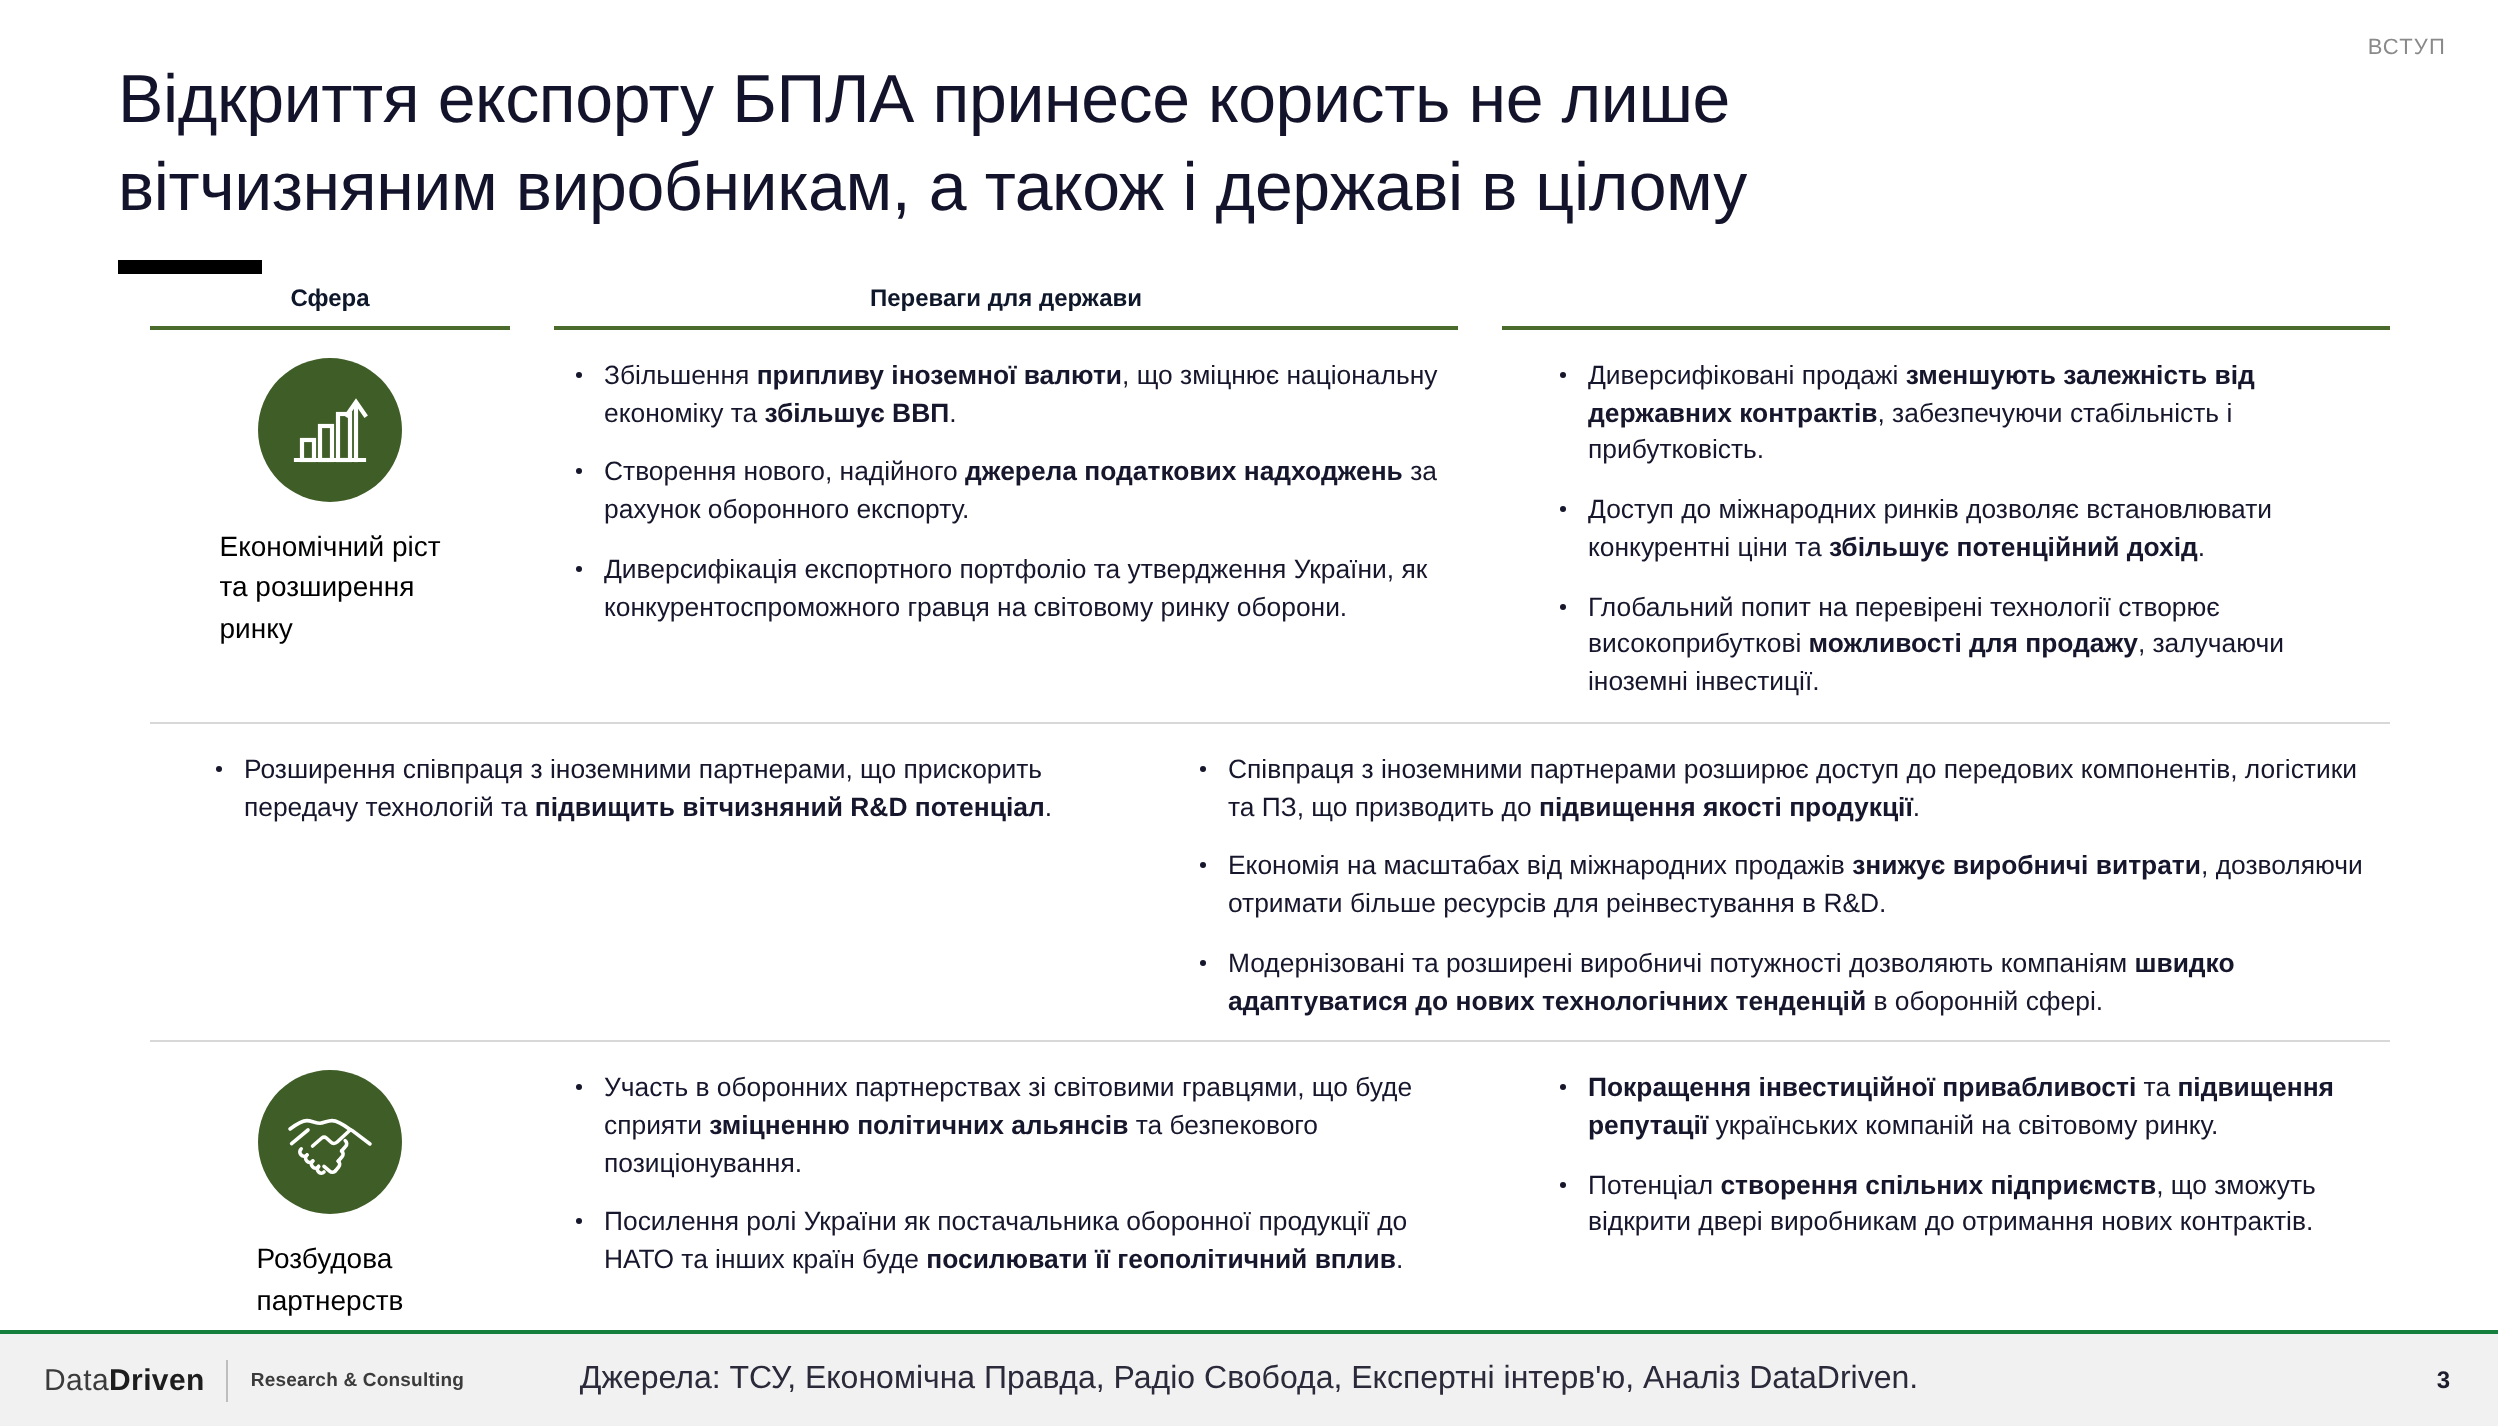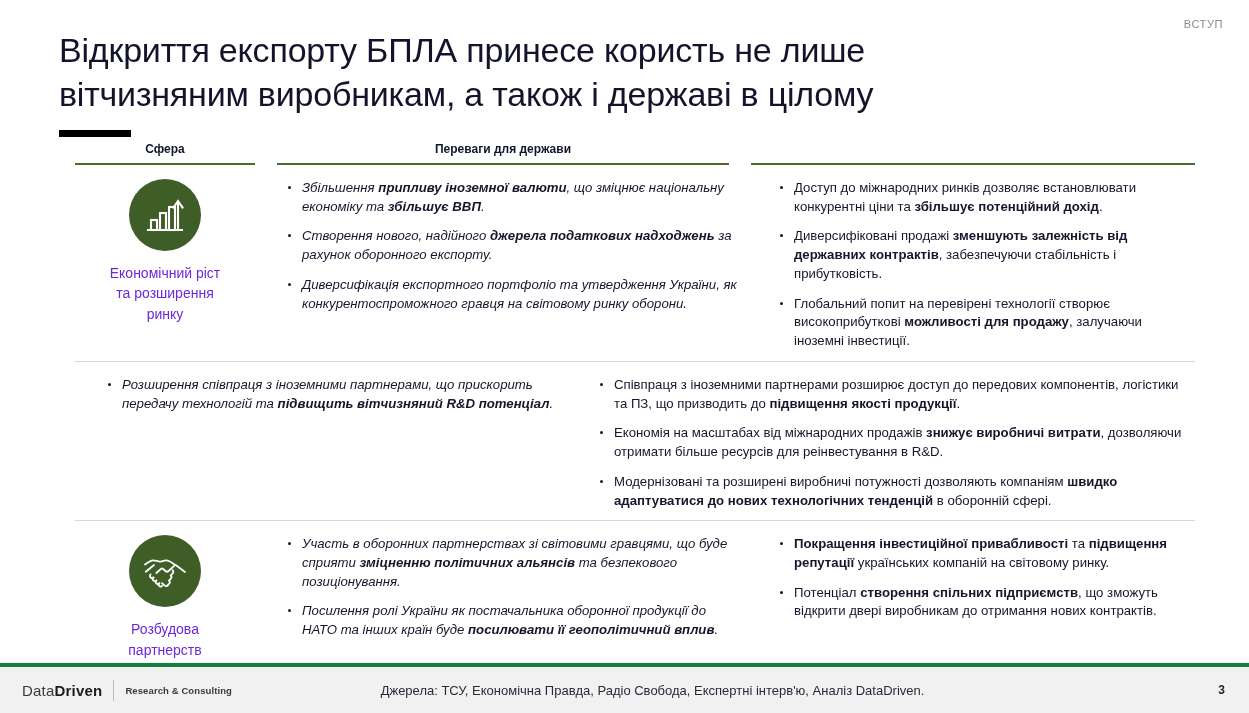--- a/index.html
+++ b/index.html
@@ -104,30 +104,29 @@
     background: #3f5d26;
     display: flex;
     align-items: center;
     justify-content: center;
   }
   .circle svg { display: block; }
   .sphere-label {
     margin-top: 12px;
     font-size: 14px;
     line-height: 1.45;
-    text-align: center;
-    color: #6d28d9;
+    color: #000000;
     white-space: pre-line;
   }
 
   .bullets-cell {
     padding-left: 8px;
     padding-right: 10px;
   }
-  .bullets-cell.state  { width: 452px; flex: 0 0 452px; font-style: italic; }
+  .bullets-cell.state  { width: 452px; flex: 0 0 452px; }
   .bullets-cell.maker  { flex: 1 1 auto; }
 
   ul.bullets {
     margin: 0;
     padding: 0;
     list-style: none;
   }
   ul.bullets li {
     position: relative;
     padding-left: 17px;
@@ -150,21 +149,21 @@
   ul.bullets li b { font-weight: bold; }
 
   
   .footer {
     position: absolute;
     left: 0;
     bottom: 0;
     width: 1249px;
     height: 46px;
     background: #f1f1f1;
-    border-top: 4px solid #15803d;
+    border-top: 2px solid #15803d;
     display: flex;
     align-items: center;
   }
   .brand {
     position: absolute;
     left: 22px;
     display: flex;
     align-items: center;
     gap: 11px;
   }
@@ -182,24 +181,23 @@
   .brand-sub {
     font-size: 9.5px;
     font-weight: bold;
     color: #3b3b3b;
     letter-spacing: 0.1px;
   }
   .sources {
     position: absolute;
     left: 50%;
     transform: translateX(-50%);
-    font-size: 13px;
+    font-size: 16px;
     color: #2a2a3a;
     white-space: nowrap;
-    margin-left: 28px;
   }
   .page-num {
     position: absolute;
     right: 24px;
     font-size: 12px;
     font-weight: bold;
     color: #1d1d2e;
   }
 </style>
 </head>
@@ -251,22 +249,22 @@
         <div class="bullets-cell state">
           <ul class="bullets">
             <li>Збільшення <b>припливу іноземної валюти</b>, що зміцнює національну економіку та <b>збільшує ВВП</b>.</li>
             <li>Створення нового, надійного <b>джерела податкових надходжень</b> за рахунок оборонного експорту.</li>
             <li>Диверсифікація експортного портфоліо та утвердження України, як конкурентоспроможного гравця на світовому ринку оборони.</li>
           </ul>
         </div>
         <div class="col-gap"></div>
         <div class="bullets-cell maker">
           <ul class="bullets">
+            <li>Диверсифіковані продажі <b>зменшують залежність від державних контрактів</b>, забезпечуючи стабільність і прибутковість.</li>
             <li>Доступ до міжнародних ринків дозволяє встановлювати конкурентні ціни та <b>збільшує потенційний дохід</b>.</li>
-            <li>Диверсифіковані продажі <b>зменшують залежність від державних контрактів</b>, забезпечуючи стабільність і прибутковість.</li>
             <li>Глобальний попит на перевірені технології створює високоприбуткові <b>можливості для продажу</b>, залучаючи іноземні інвестиції.</li>
           </ul>
         </div>
       </div>
       <div class="row">
         <div class="col-gap"></div>
         <div class="bullets-cell state">
           <ul class="bullets">
             <li>Розширення співпраця з іноземними партнерами, що прискорить передачу технологій та <b>підвищить вітчизняний R&amp;D потенціал</b>.</li>
           </ul>

